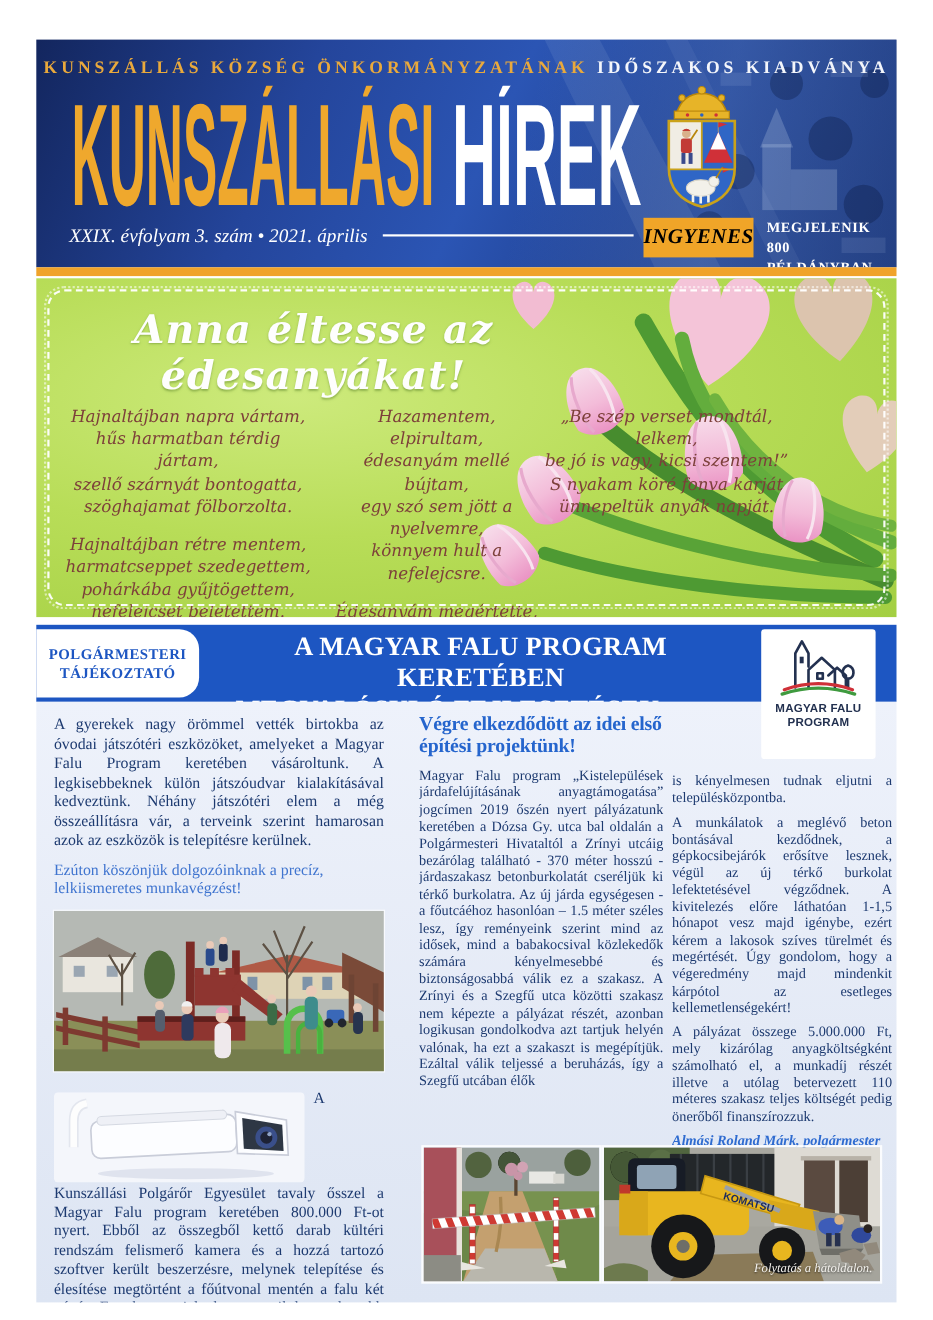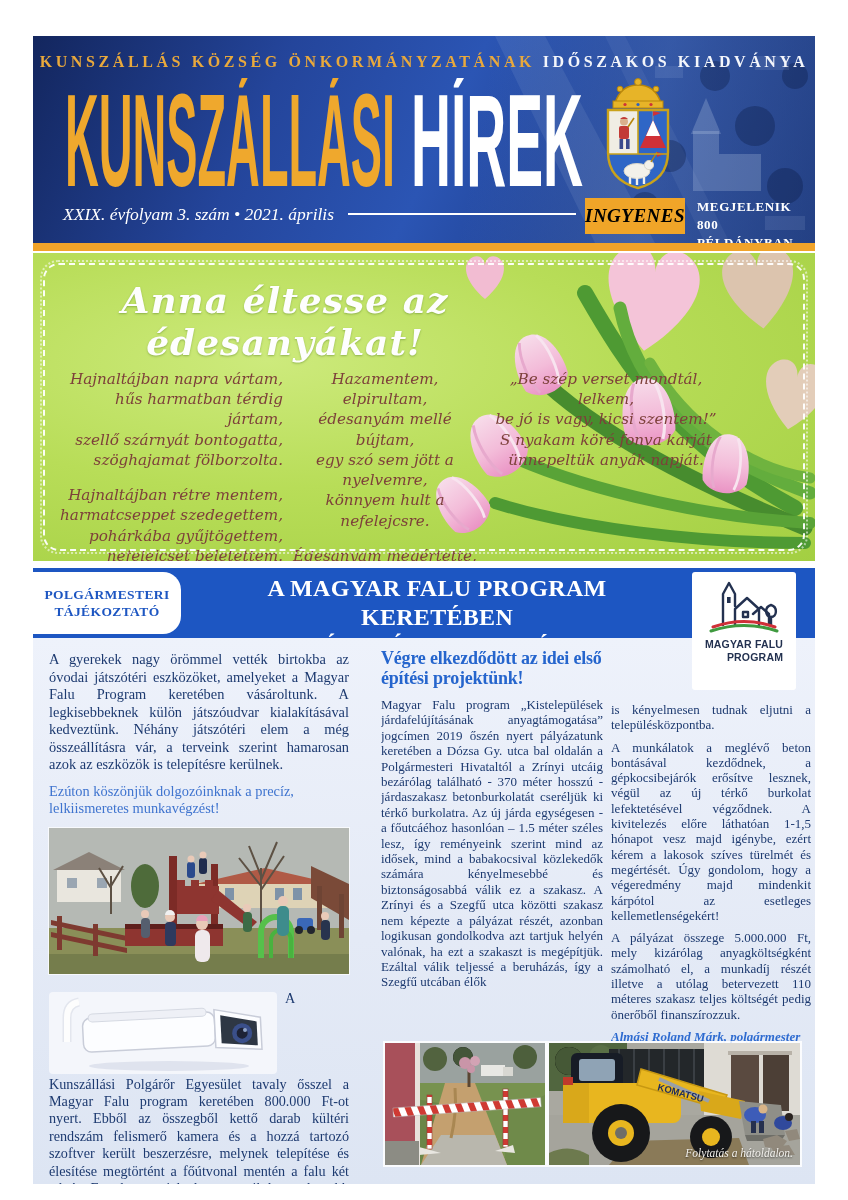--- a/index.html
+++ b/index.html
@@ -38,37 +38,37 @@
   .script-title { position:absolute; left:28px; top:26px; width:448px; z-index:2; text-align:center;
     color:#fefefe; font-style:italic; font-size:36px; letter-spacing:1px; text-shadow:0 1px 2px rgba(90,130,40,.5);
     font-family:"DejaVu Serif", serif; }
   .author-row { position:absolute; left:28px; top:80px; width:448px; z-index:2; display:flex; align-items:center; justify-content:center; gap:14px;
     color:#7e3f38; font-style:italic; font-size:23px; font-family:"DejaVu Serif", serif; }
   .author-row .dash { width:96px; border-top:2px solid #8e5044; }
   .poem { position:absolute; left:0; top:116px; width:100%; z-index:2; }
   .poem-col { position:absolute; text-align:center; color:#7d403a; font-style:italic; font-size:15.2px; line-height:1.33;
     font-family:"DejaVu Serif", serif; }
   .poem-col .stanza { white-space:pre-line; margin-bottom:15px; }
-  .pc1 { left:26px;  width:224px;text-align:right; }
-  .pc2 { left:260px; width:184px; }
+  .pc1 { left:26px;  width:224px; }
+  .pc2 { left:272px; width:184px; }
   .pc3 { left:452px; width:242px; }
 
   
   .feature-bar { position:absolute; left:33px; top:568px; width:782px; height:70px; background:#1d56c2; }
   .pm-badge { position:absolute; left:0; top:4px; bottom:4px; width:148px; background:#fff; border-radius:0 18px 18px 0;
     display:flex; flex-direction:column; align-items:center; justify-content:center;
     color:#1d56c2; font-weight:bold; font-size:13.5px; letter-spacing:.4px; line-height:17px; }
   .bar-title { position:absolute; left:158px; right:132px; top:6px; text-align:center; color:#fff; font-weight:bold;
     font-size:24px; line-height:29px; letter-spacing:.3px; }
   .bar-title .suffix { font-size:17px; font-weight:bold; letter-spacing:0; }
 
   
   .mfp-card { position:absolute; left:692px; top:572px; width:104px; height:118px; background:#fff; border-radius:3px; z-index:5;
     display:flex; flex-direction:column; align-items:center; padding-top:7px; }
-  .mfp-text { margin-top:3px; text-align:right; color:#233150; font-family:"Liberation Sans", sans-serif;
+  .mfp-text { margin-top:3px; text-align:center; color:#233150; font-family:"Liberation Sans", sans-serif;
     font-weight:bold; font-size:10.5px; line-height:12.5px; letter-spacing:.2px; }
 
   
   .content { position:absolute; left:33px; top:638px; width:782px; height:546px;
     background:linear-gradient(180deg,#eef2fb 0%, #e4eaf6 55%, #dde5f3 100%); }
   .col-left { position:absolute; left:0; top:0; width:332px; height:546px; padding:13px 16px 0 16px; overflow:hidden; }
   .col-left p.body { color:#1d3a70; font-size:14.4px; line-height:17.5px; text-align:justify; }
   .col-left p.highlight { color:#3f74cf; font-size:14.4px; line-height:17.5px; margin-top:9px; }
   .playground-fig { margin-top:10px; width:300px; height:146px; outline:1px solid rgba(255,255,255,.7); }
   .wrap-block { margin-top:12px; color:#1d3a70; font-size:14.2px; line-height:17.4px; text-align:justify; }

